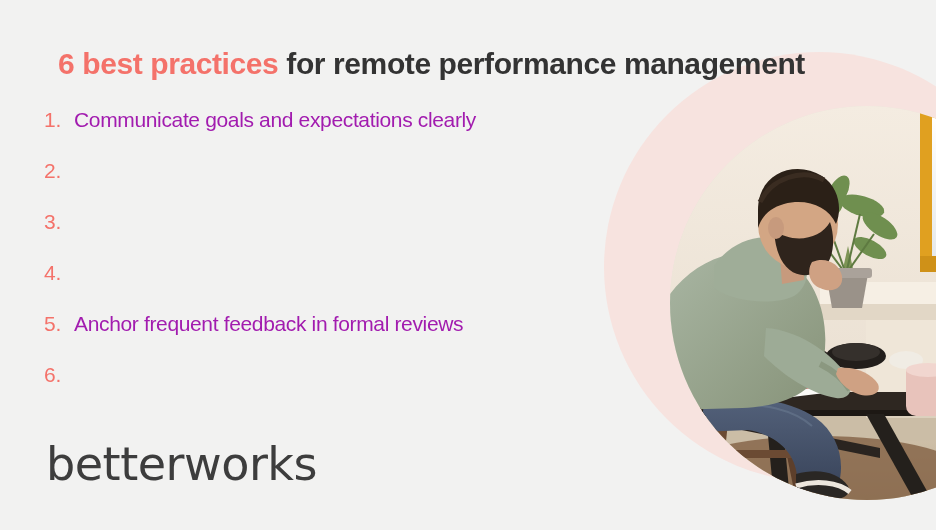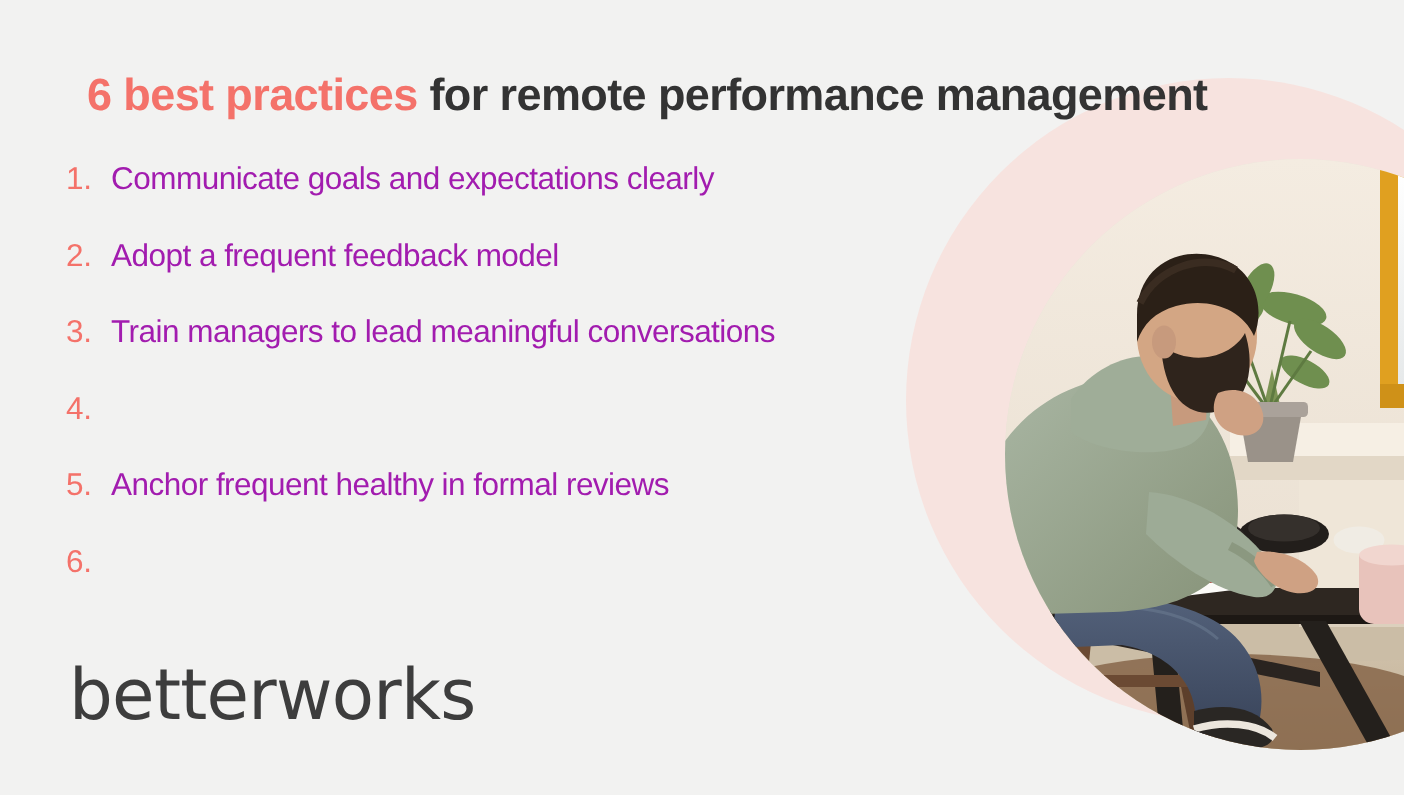--- a/index.html
+++ b/index.html
@@ -126,32 +126,30 @@
     <span class="accent">6 best practices</span><span> for remote performance management</span>
   </div>
 
   <ul class="practice-list">
     <li class="practice-item">
       <span class="practice-num">1.</span>
       <span class="practice-text">Communicate goals and expectations clearly</span>
     </li>
     <li class="practice-item">
       <span class="practice-num">2.</span>
-      <span class="practice-text">Adopt a frequent feedback model</span>
     </li>
     <li class="practice-item">
       <span class="practice-num">3.</span>
-      <span class="practice-text">Train managers to lead meaningful conversations</span>
     </li>
     <li class="practice-item">
       <span class="practice-num">4.</span>
     </li>
     <li class="practice-item">
       <span class="practice-num">5.</span>
-      <span class="practice-text">Anchor frequent healthy in formal reviews</span>
+      <span class="practice-text">Anchor frequent feedback in formal reviews</span>
     </li>
     <li class="practice-item">
       <span class="practice-num">6.</span>
     </li>
   </ul>
 
   <div class="logo">betterworks</div>
 
   <div class="photo-circle">
     <svg viewBox="0 0 394 394" xmlns="http://www.w3.org/2000/svg">

